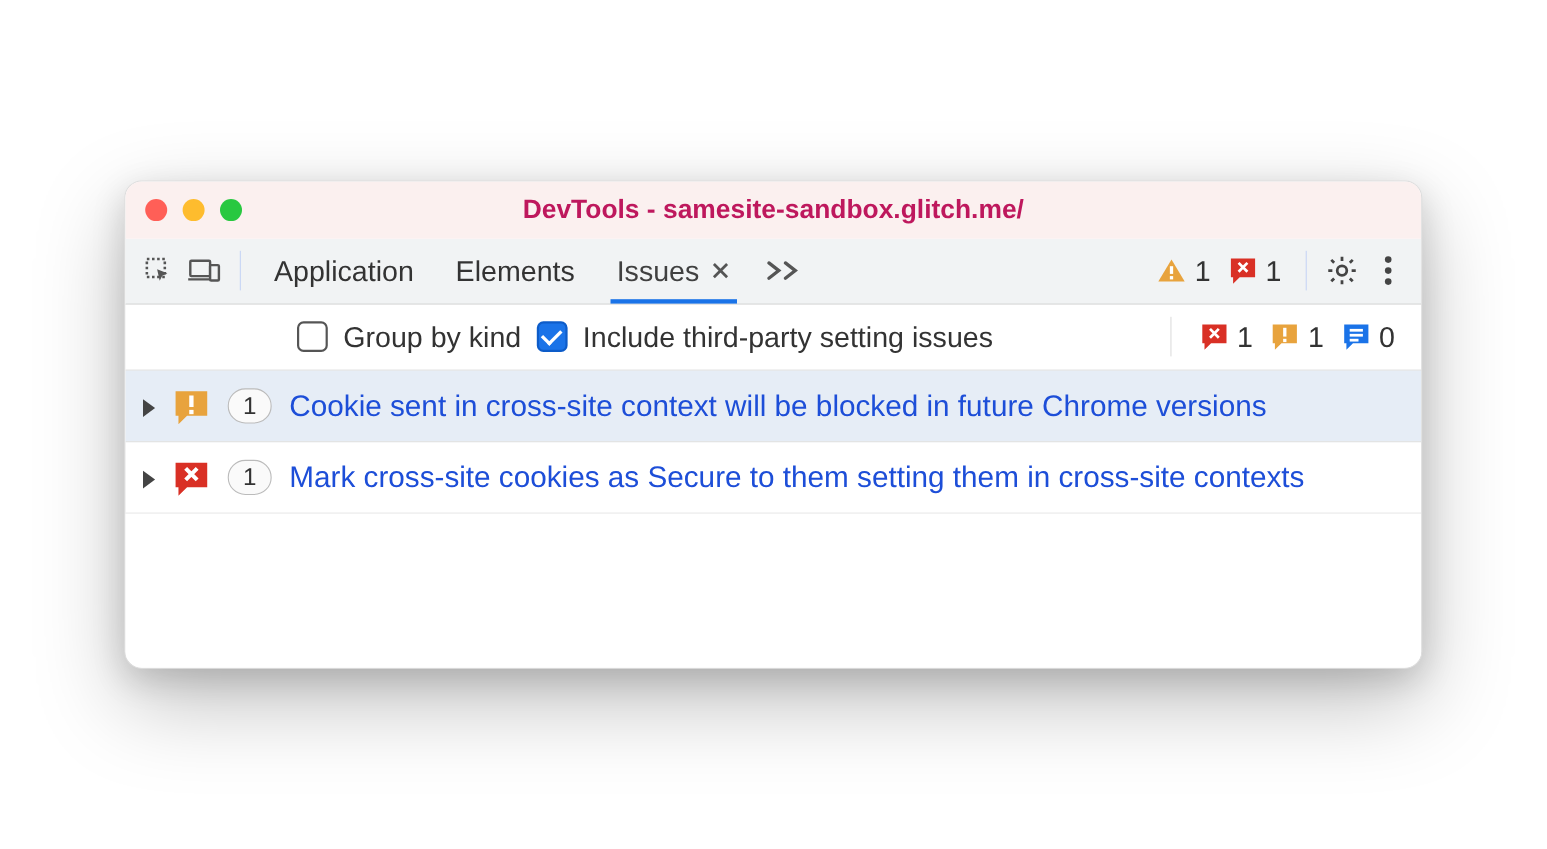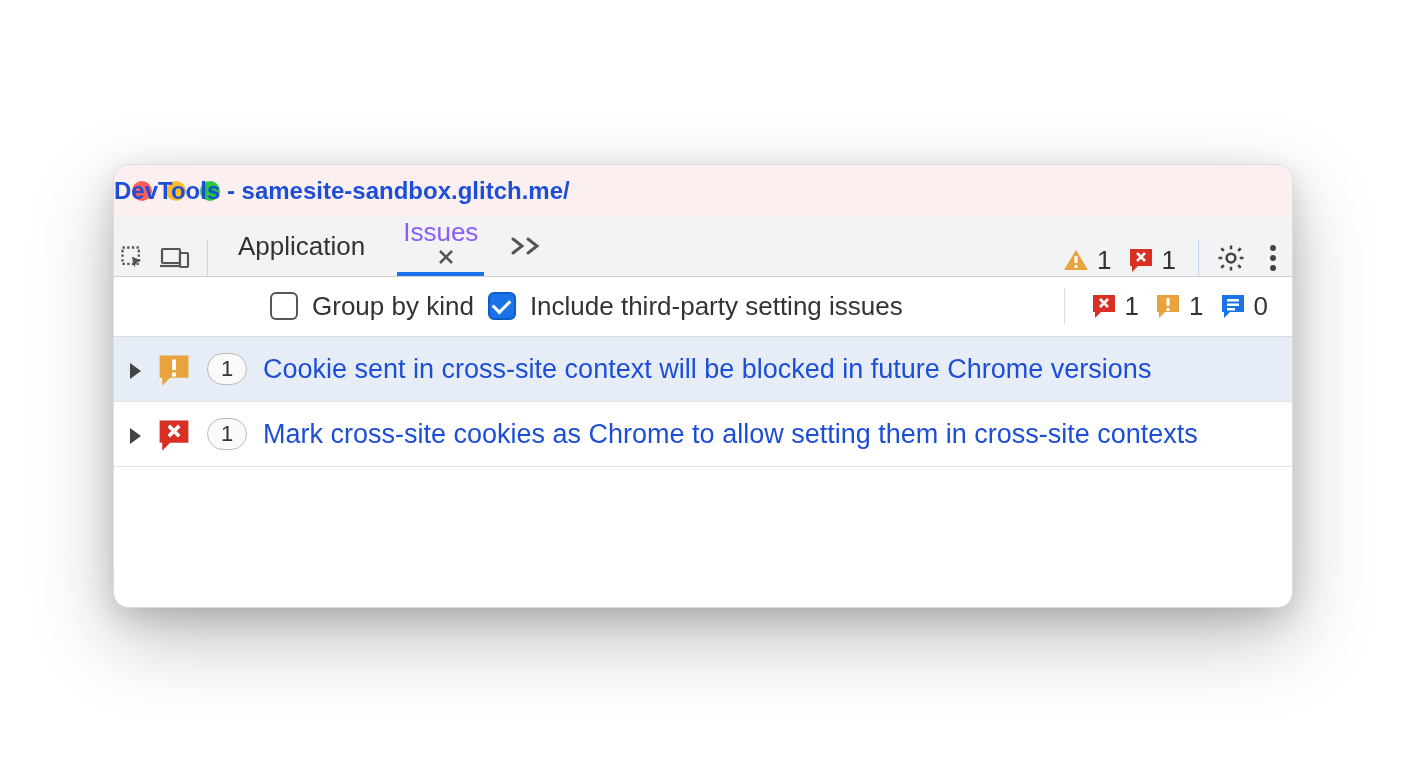--- a/index.html
+++ b/index.html
@@ -26,44 +26,44 @@
     align-items: center;
     padding: 0 18px;
     position: relative;
   }
   .traffic-lights { display: flex; gap: 14px; }
   .tl { width: 20px; height: 20px; border-radius: 50%; }
   .tl-red { background: #ff5f57; }
   .tl-yellow { background: #febc2e; }
   .tl-green { background: #28c840; }
   .window-title {
-    position: absolute; left: 0; right: 0; 
-    font-size: 24px; font-weight: 600; color: #1d4ed8;
+    position: absolute; left: 0; right: 0; text-align: center;
+    font-size: 24px; font-weight: 600; color: #be185d;
     pointer-events: none;
   }
   .toolbar {
     height: 60px;
     background: #f1f3f4;
     border-bottom: 1px solid #d0d0d0;
     display: flex;
-    align-items: flex-end;
-    padding: 0 1px;
+    align-items: center;
+    padding: 0 12px;
     gap: 6px;
   }
   .tool-icon {
     width: 36px; height: 36px; display:flex; align-items:center; justify-content:center;
     color: #555; cursor: pointer;
   }
   .vsep { width: 1px; height: 36px; background: #c7d5f5; margin: 0 8px; }
   .tabs { display: flex; align-items: stretch; height: 100%; gap: 26px; margin-left: 10px; }
   .tab {
     display: flex; align-items: center; font-size: 26px; color: #333;
     padding: 0 6px; cursor: pointer; position: relative;
   }
-  .tab.active { color: #8b5cf6; flex-direction: column; }
+  .tab.active { color: #404040; }
   .tab.active::after {
     content:""; position:absolute; bottom:0; left:0; right:0; height:4px; background:#1a73e8;
   }
   .tab-close { margin-left: 10px; color:#555; font-size: 22px; }
   .spacer { flex: 1; }
   .badge-group { display:flex; align-items:center; gap: 8px; }
   .count-txt { font-size: 26px; color: #333; margin-right: 8px;}
   .filterbar {
     height: 60px; background: #fff; border-bottom: 1px solid #dcdcdc;
     display: flex; align-items: center; padding: 0 16px; gap: 14px;
@@ -128,20 +128,23 @@
         <line x1="0" y1="21" x2="22" y2="21"></line>
         <rect x="20" y="8" width="8" height="14" rx="1" fill="#f1f3f4"></rect>
       </svg>
     </div>
     <div class="vsep"></div>
 
     <div class="tabs">
       <div class="tab">
         <span>Application</span>
       </div>
+      <div class="tab">
+        <span>Elements</span>
+      </div>
       <div class="tab active">
         <span>Issues</span>
         <span class="tab-close">
           <svg width="18" height="18" viewBox="0 0 18 18">
               <path d="M3 3 L15 15 M15 3 L3 15" stroke="#555" stroke-width="2.5"></path>
             </svg>
         </span>
       </div>
       <div class="tab" style="padding:0">
         <svg width="34" height="20" viewBox="0 0 34 20">
@@ -244,19 +247,19 @@
       <div class="tri"></div>
       <div class="issue-icon">
         <svg width="34" height="34" viewBox="0 0 26 26">
             <path d="M2 2 H24 V19 H10 L4 25 V19 H2 Z" fill="#d93025"></path>
             <path d="M9 6 L17 14 M17 6 L9 14" stroke="#fff" stroke-width="2.8"></path>
           </svg>
       </div>
       <div class="pill">
           <span>1</span>
         </div>
-      <div class="issue-title">Mark cross-site cookies as Chrome to allow setting them in cross-site contexts</div>
+      <div class="issue-title">Mark cross-site cookies as Secure to them setting them in cross-site contexts</div>
     </div>
 
   </div>
 
   <div class="blank"></div>
 </div>
 
 </body></html>

